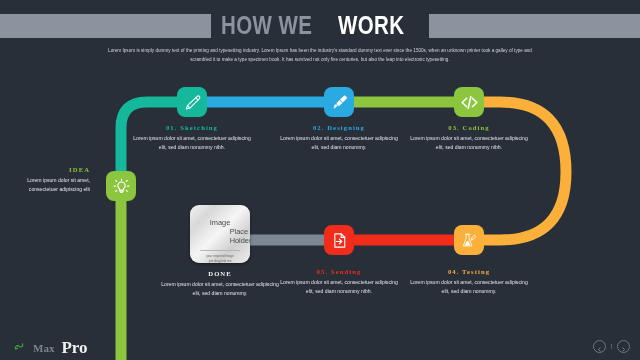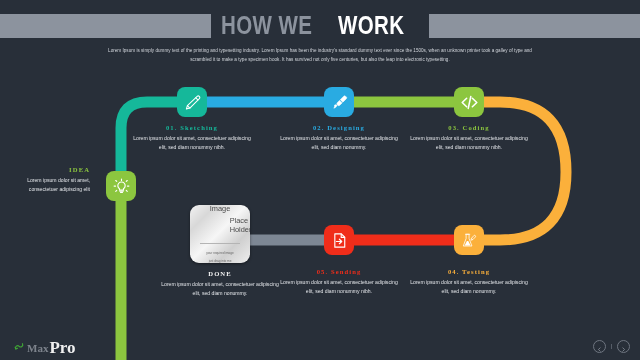--- a/index.html
+++ b/index.html
@@ -149,21 +149,21 @@
     left: 190px;
     top: 205px;
     width: 60px;
     height: 58px;
     border-radius: 9px;
     background: linear-gradient(135deg, #f2f2f2 0%, #d8d8d8 22%, #f6f6f6 48%, #cfcfcf 72%, #eeeeee 100%);
     box-shadow: 0 1px 3px rgba(0,0,0,0.45);
     display: flex;
     flex-direction: column;
     align-items: center;
-    justify-content: space-between;
+    justify-content: flex-end;
     z-index: 6;
     overflow: hidden;
   }
   #ph-line1 {
     font-size: 7.4px;
     color: #4a4a4a;
     line-height: 1.18;
   }
   #ph-line2 {
     font-size: 7.4px;
@@ -185,21 +185,21 @@
     letter-spacing: -0.05px;
   }
 
   
   #logo {
     position: absolute;
     left: 14px;
     top: 338px;
     display: flex;
     align-items: center;
-    gap: 2px;
+    gap: 8px;
     z-index: 5;
   }
   #logo-mark { display: block; }
   #logo-max {
     font-size: 11px;
     font-weight: bold;
     color: #7d838c;
     font-family: "Liberation Serif", serif;
   }
   #logo-pro {

